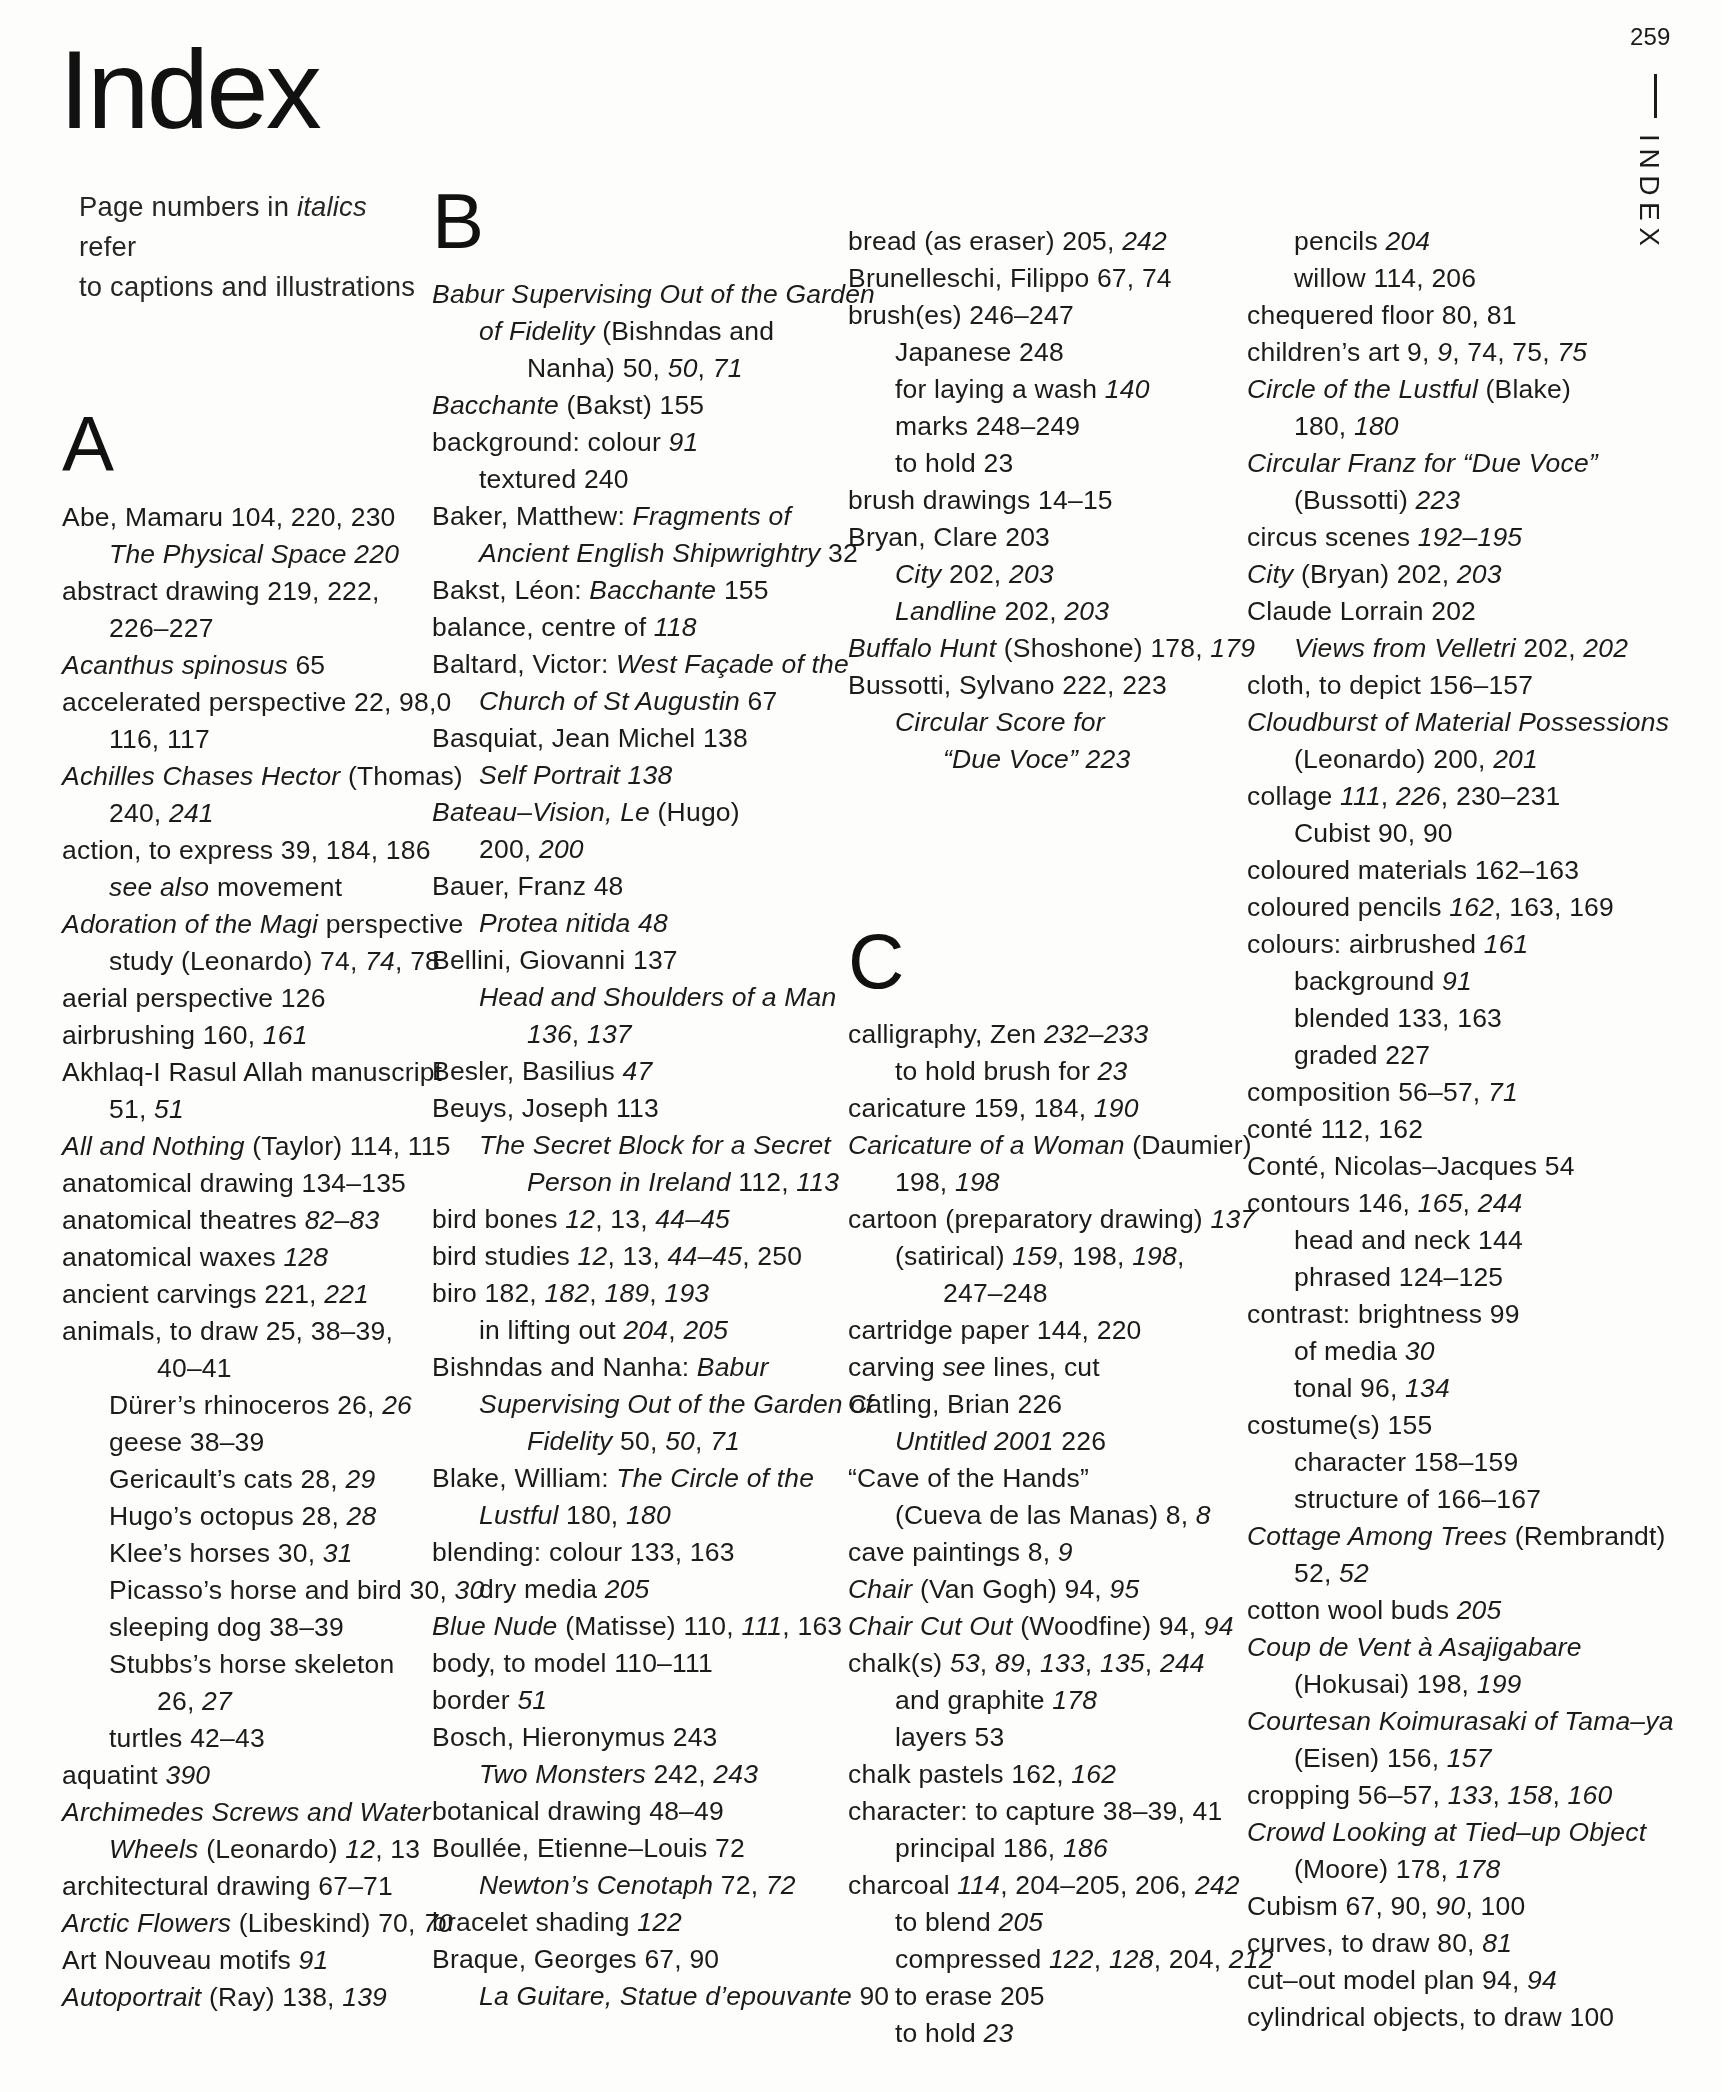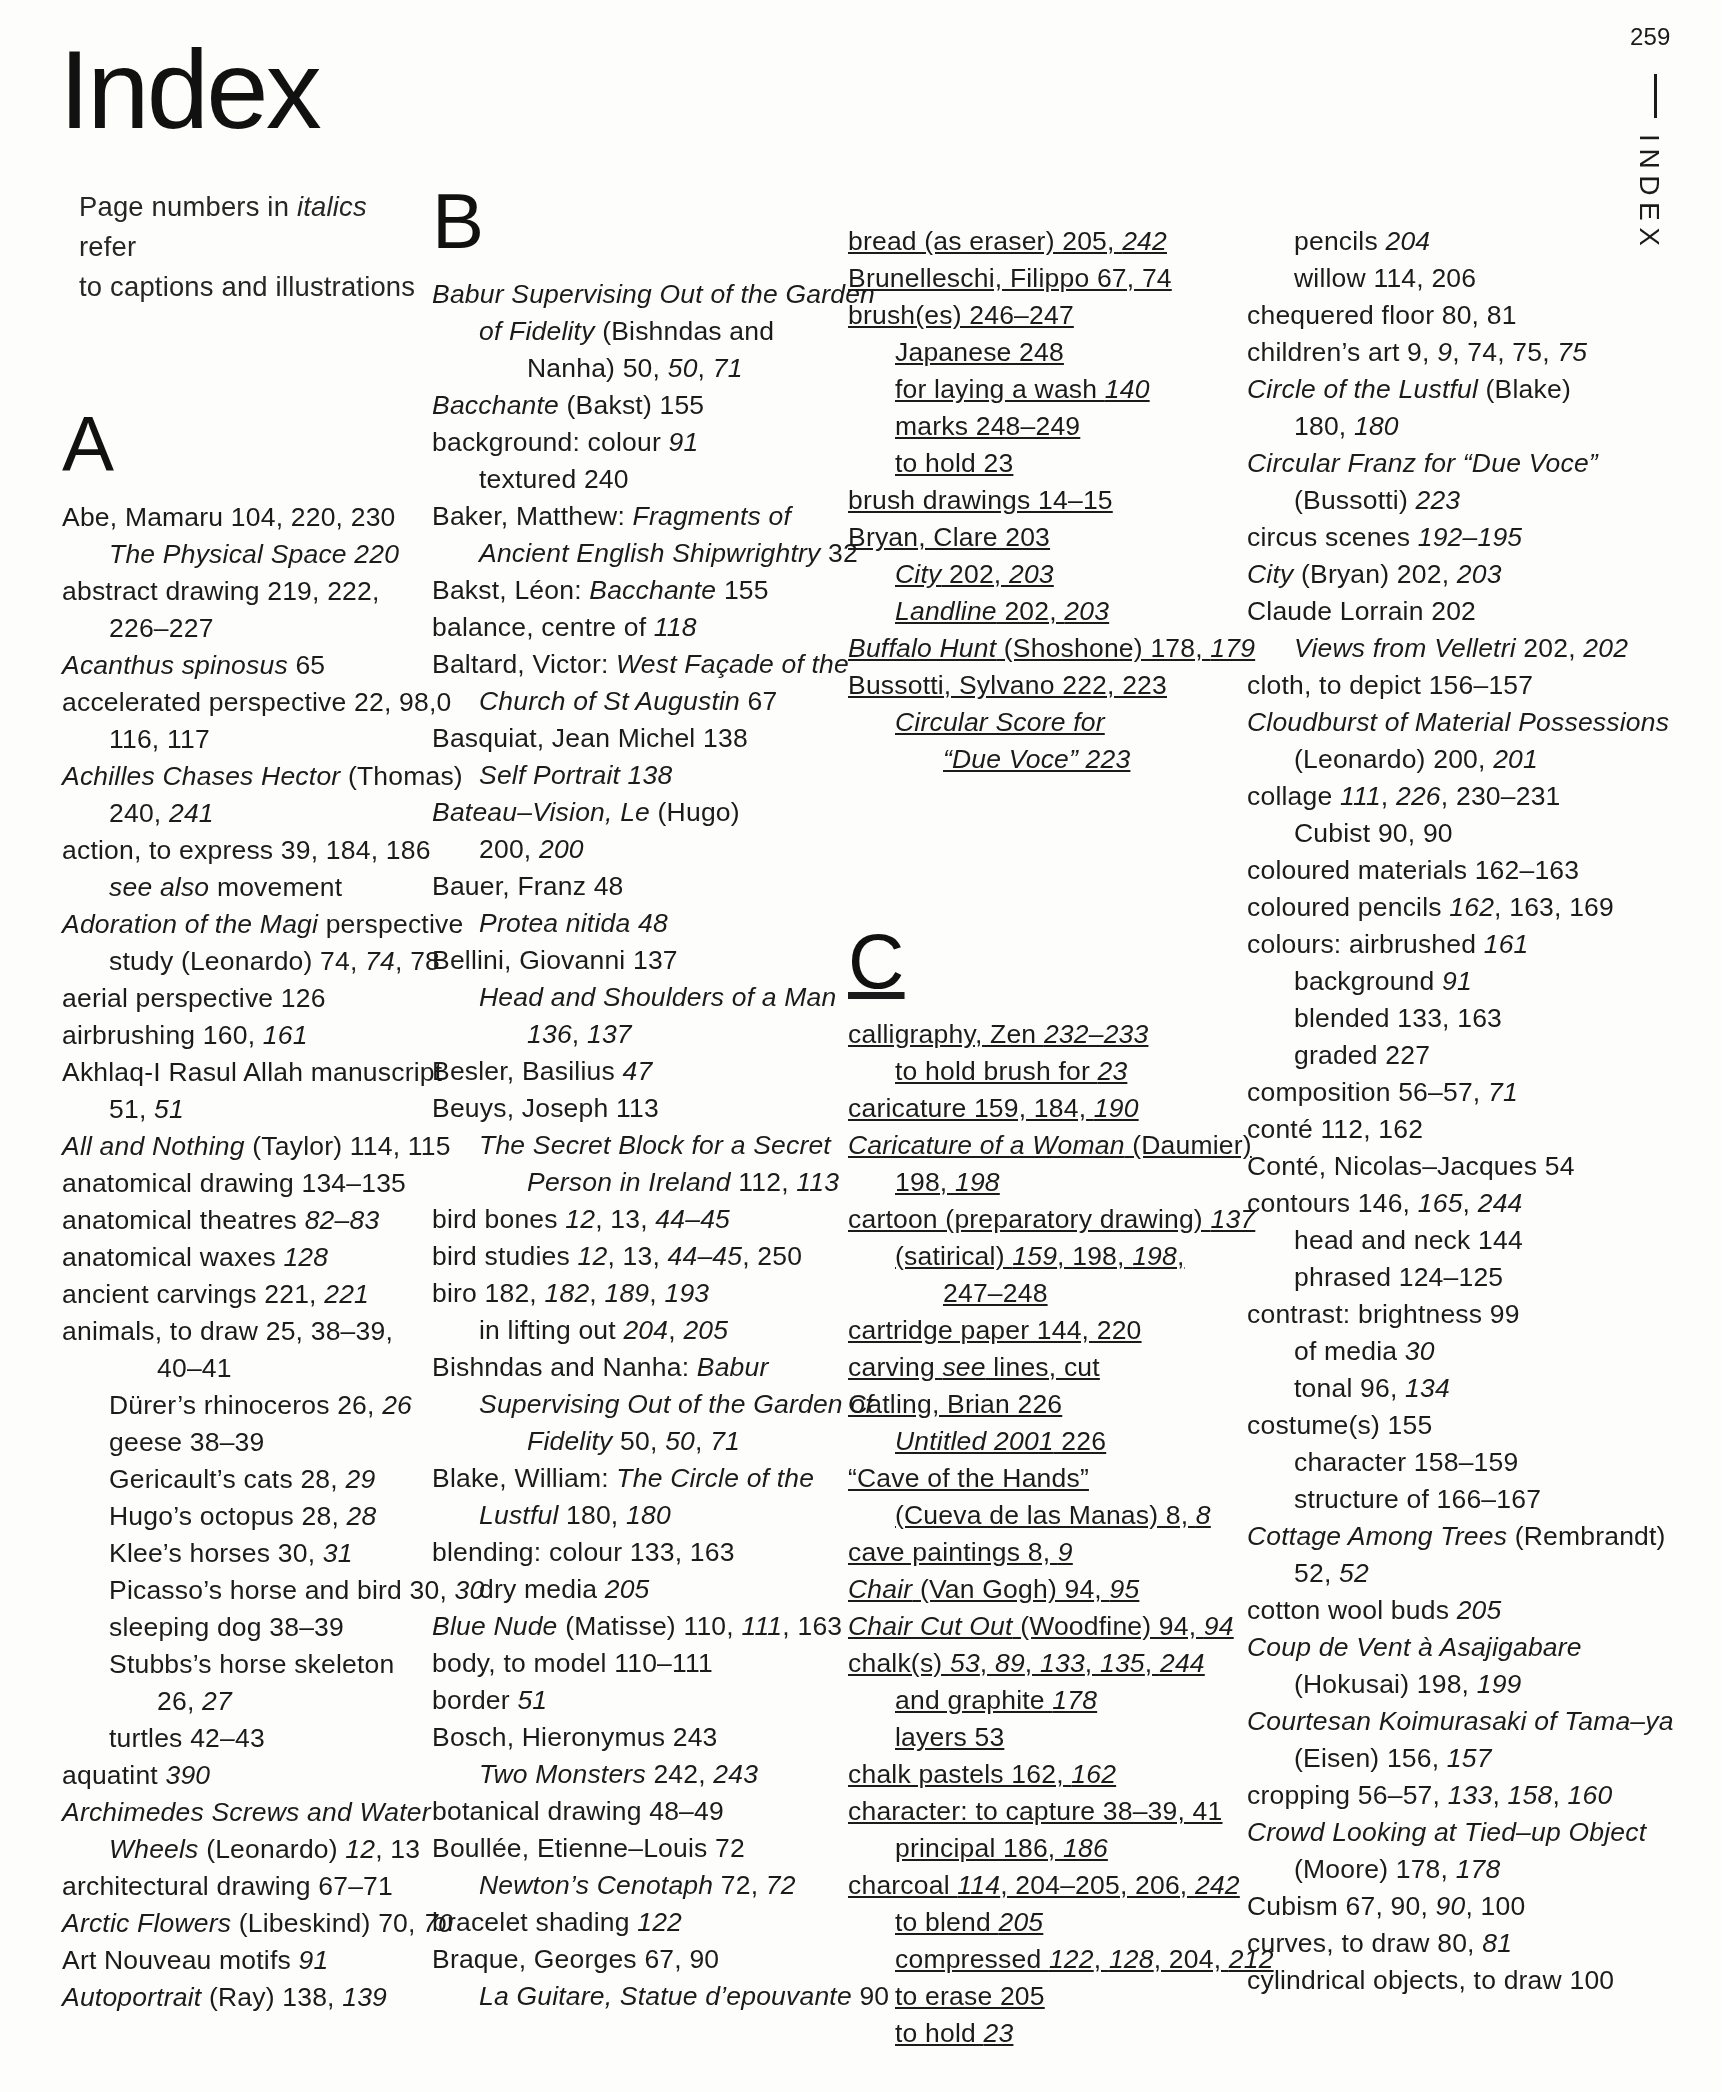--- a/index.html
+++ b/index.html
@@ -20,21 +20,21 @@
     font-size:28px;letter-spacing:6.6px;color:#1b1b1b;
   }
   .col{position:absolute;font-size:26.5px;}
   .col .line{line-height:37px;white-space:nowrap;}
   .ind1{margin-left:47px;}
   .ind2{margin-left:95px;}
   .it{font-style:italic;}
   .sec-heading{font-size:78px;font-weight:300;line-height:83px;margin:0 0 13.2px 0;color:#111;}
   #col0{left:62px;top:403px;width:388px;}
   #col1{left:432px;top:180px;width:416px;}
-  #col2{left:848px;top:223px;width:416px;text-decoration:underline;}
+  #col2{left:848px;top:223px;width:416px;}
   #col3{left:1247px;top:223px;width:445px;}
 </style>
 </head>
 <body>
 
 <div class="page">
   <div class="title">Index</div>
   <div class="note">
       <div><span>Page numbers in </span><span class="it">italics</span><span> refer</span></div>
       <div><span>to captions and illustrations</span></div>
@@ -224,16 +224,17 @@
       <div class="line"><span>cotton wool buds </span><span class="it">205</span></div>
       <div class="line"><span class="it">Coup de Vent à Asajigabare</span></div>
       <div class="line ind1"><span>(Hokusai) 198, </span><span class="it">199</span></div>
       <div class="line"><span class="it">Courtesan Koimurasaki of Tama–ya</span></div>
       <div class="line ind1"><span>(Eisen) 156, </span><span class="it">157</span></div>
       <div class="line"><span>cropping 56–57, </span><span class="it">133</span><span>, </span><span class="it">158</span><span>, </span><span class="it">160</span></div>
       <div class="line"><span class="it">Crowd Looking at Tied–up Object</span></div>
       <div class="line ind1"><span>(Moore) 178, </span><span class="it">178</span></div>
       <div class="line"><span>Cubism 67, 90, </span><span class="it">90</span><span>, 100</span></div>
       <div class="line"><span>curves, to draw 80, </span><span class="it">81</span></div>
+      <div class="line"><span>cut–out model plan 94, </span><span class="it">94</span></div>
       <div class="line"><span>cylindrical objects, to draw 100</span></div>
     </div>
 </div>
 
 
 </body></html>

